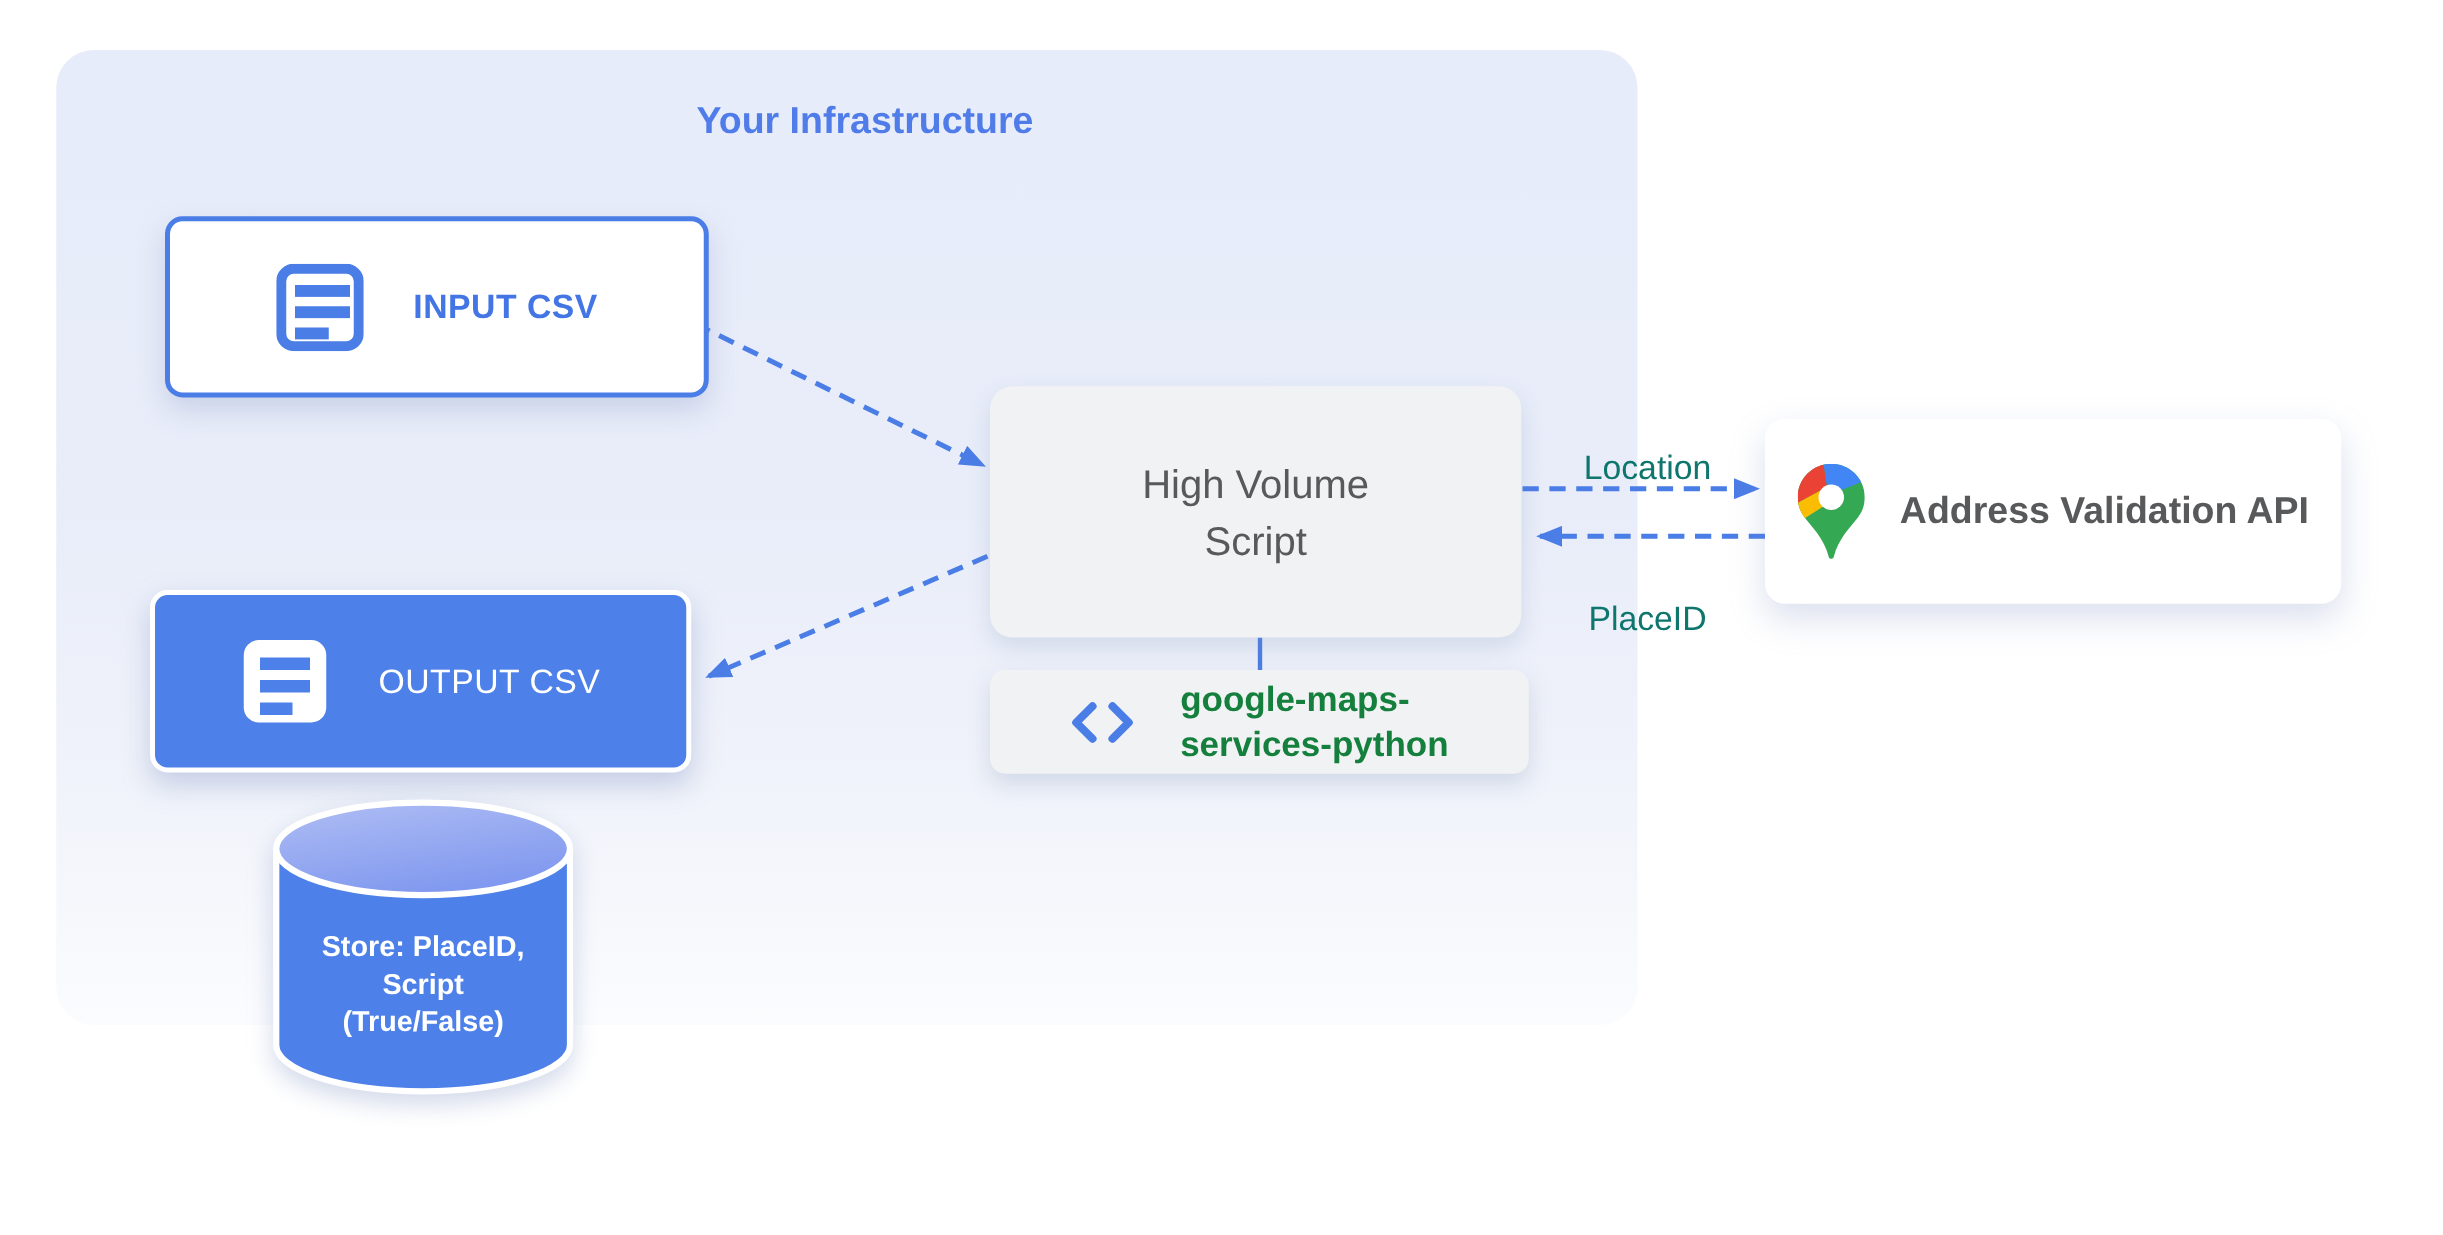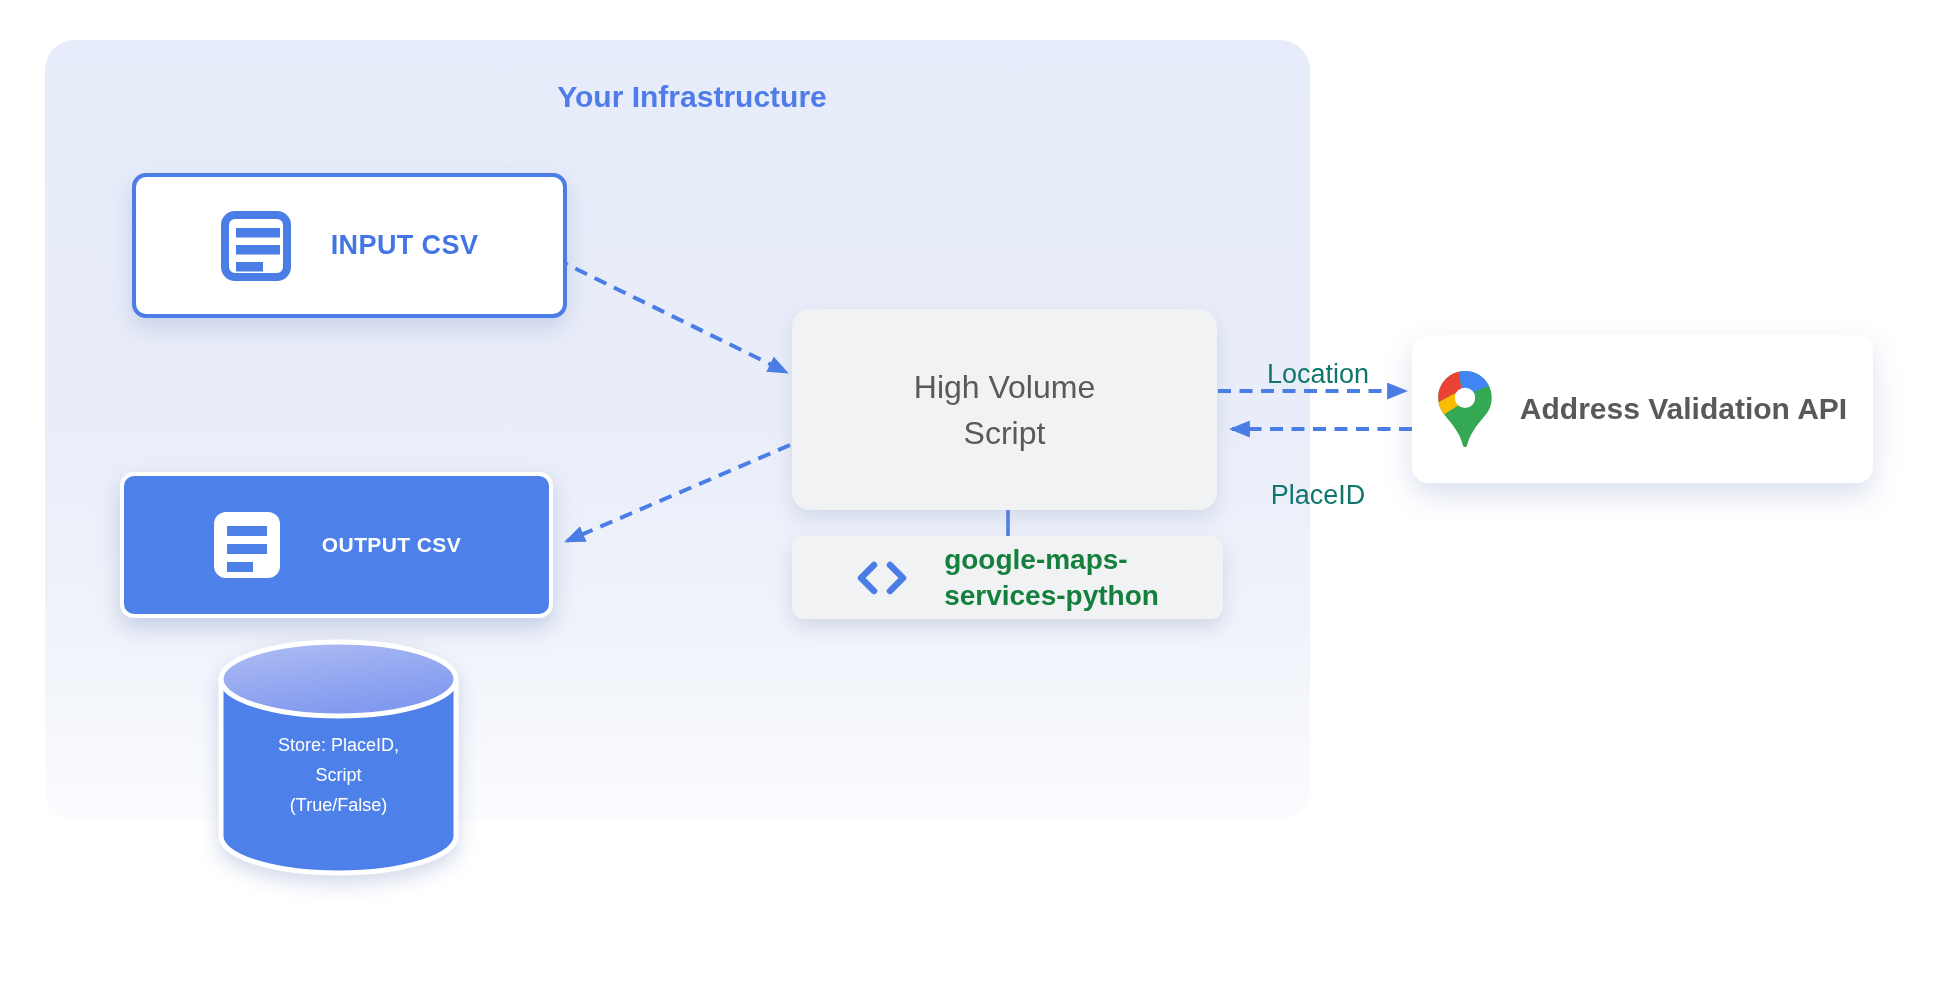--- a/index.html
+++ b/index.html
@@ -16,39 +16,39 @@
   .node{position:absolute;display:flex;align-items:center;justify-content:center;box-sizing:border-box;}
 
   .input-csv{left:120px;top:173px;width:435px;height:145px;background:#ffffff;
          border:4px solid #4a7de6;border-radius:14px;gap:40px;
          box-shadow:0 10px 22px rgba(125,145,195,.30);margin-left:12px;}
   .input-csv .lbl{font-size:27px;font-weight:700;color:#4376e4;letter-spacing:.4px;white-space:nowrap;}
 
   .output-csv{left:120px;top:472px;width:433px;height:146px;background:#4d80e8;
          border:4px solid #ffffff;border-radius:14px;gap:40px;
          box-shadow:0 10px 22px rgba(125,145,195,.38);}
-  .output-csv .lbl{font-size:21px;font-weight:700;color:#ffffff;letter-spacing:.4px;white-space:nowrap;}
+  .output-csv .lbl{font-size:27px;font-weight:400;color:#ffffff;letter-spacing:.4px;white-space:nowrap;}
 
   .script-box{left:792px;top:309px;width:425px;height:201px;background:#f1f2f3;border-radius:18px;
          box-shadow:0 8px 18px rgba(120,140,180,.22);}
   .script-box .txt{font-size:32px;line-height:46px;font-weight:400;color:#58595b;text-align:center;}
 
   .library-box{left:792px;top:536px;width:431px;height:83px;background:#f1f2f3;border-radius:12px;
          gap:36px;box-shadow:0 8px 18px rgba(120,140,180,.25);}
   .library-box .txt{font-size:28px;line-height:36px;font-weight:700;color:#15803d;text-align:left;}
 
   .api-box{left:1412px;top:335px;width:461px;height:148px;background:#ffffff;border-radius:16px;
          gap:28px;box-shadow:0 12px 28px rgba(125,145,195,.28);}
   .api-box .lbl{font-size:30px;font-weight:700;color:#58595b;white-space:nowrap;}
 
   
   .datastore{left:217px;top:638px;width:243px;height:240px;display:block;
          filter:drop-shadow(0 8px 10px rgba(125,145,195,.35));}
-  .ds-text{position:absolute;left:0;top:92px;width:100%;text-align:center;
-         font-size:18px;line-height:30px;font-weight:400;color:#ffffff;}
+  .ds-text{position:absolute;left:0;top:104px;width:100%;text-align:center;
+         font-size:23px;line-height:30px;font-weight:700;color:#ffffff;}
 
   
   .edge-label{position:absolute;transform:translateX(-50%);font-size:27px;font-weight:500;
          color:#0f766e;white-space:nowrap;margin-top:25px;}
   .edge-label.loc{left:1318px;top:334px;}
   .edge-label.pid{left:1318px;top:455px;}
 
   .arrows{position:absolute;left:0;top:0;pointer-events:none;}
   .line{display:block;}
 </style>

